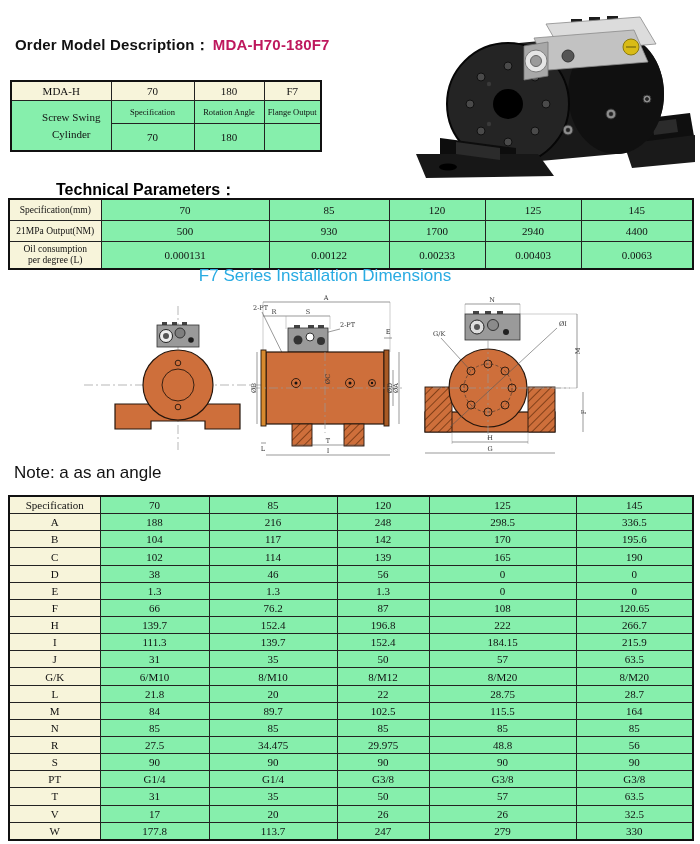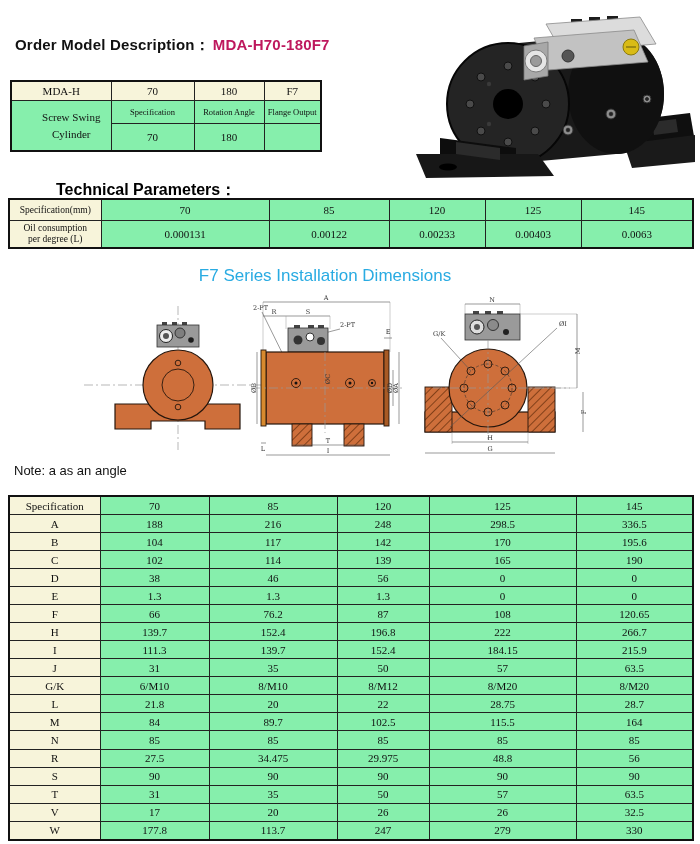--- a/index.html
+++ b/index.html
@@ -5,21 +5,21 @@
   html,body{margin:0;padding:0;}
   body{width:700px;height:844px;background:#ffffff;position:relative;overflow:hidden;
        font-family:"Liberation Sans",sans-serif;color:#111;}
   .abs{position:absolute;}
 
   
   .order-title{left:15px;top:36px;font-size:15px;font-weight:bold;letter-spacing:.2px;}
   .order-title .model{color:#be185d;margin-left:3px;}
   .tech-heading{left:8px;top:180px;font-size:16px;font-weight:bold;color:#000000;margin-left:48px;}
   .dim-heading{left:0;top:266px;width:650px;text-align:center;font-size:17px;color:#29abe2;}
-  .note{left:14px;top:463px;font-size:13px;}
+  .note{left:14px;top:463px;font-size:17px;}
 
   
   table{border-collapse:collapse;table-layout:fixed;position:absolute;background:#86efac;}
   td{border:1px solid #222;text-align:center;vertical-align:middle;padding:0;overflow:hidden;
      font-family:"Liberation Serif","DejaVu Serif",serif;font-size:11px;color:#111;}
   td.lbl{background:#f7f4da;}
   .order-table{left:10px;top:80px;width:310px;height:72px;border:2px solid #111;}
   .order-table td.hdr{background:#f7f4da;}
   .order-table td.sub{font-size:8.5px;}
   .order-table td.pname{white-space:pre-line;line-height:1.5;padding-left:20px;}
@@ -144,20 +144,28 @@
       <col style="width:112px">
     </colgroup>
   <tbody>
       <tr>
         <td class="lbl">Specification(mm)</td>
         <td>70</td>
         <td>85</td>
         <td>120</td>
         <td>125</td>
         <td>145</td>
+      </tr>
+      <tr>
+        <td class="lbl">21MPa Output(NM)</td>
+        <td>500</td>
+        <td>930</td>
+        <td>1700</td>
+        <td>2940</td>
+        <td>4400</td>
       </tr>
       <tr>
         <td class="lbl">Oil consumption
 per degree (L)</td>
         <td>0.000131</td>
         <td>0.00122</td>
         <td>0.00233</td>
         <td>0.00403</td>
         <td>0.0063</td>
       </tr>
@@ -436,20 +444,28 @@
       </tr>
       <tr>
         <td class="lbl">S</td>
         <td>90</td>
         <td>90</td>
         <td>90</td>
         <td>90</td>
         <td>90</td>
       </tr>
       <tr>
+        <td class="lbl">PT</td>
+        <td>G1/4</td>
+        <td>G1/4</td>
+        <td>G3/8</td>
+        <td>G3/8</td>
+        <td>G3/8</td>
+      </tr>
+      <tr>
         <td class="lbl">T</td>
         <td>31</td>
         <td>35</td>
         <td>50</td>
         <td>57</td>
         <td>63.5</td>
       </tr>
       <tr>
         <td class="lbl">V</td>
         <td>17</td>

